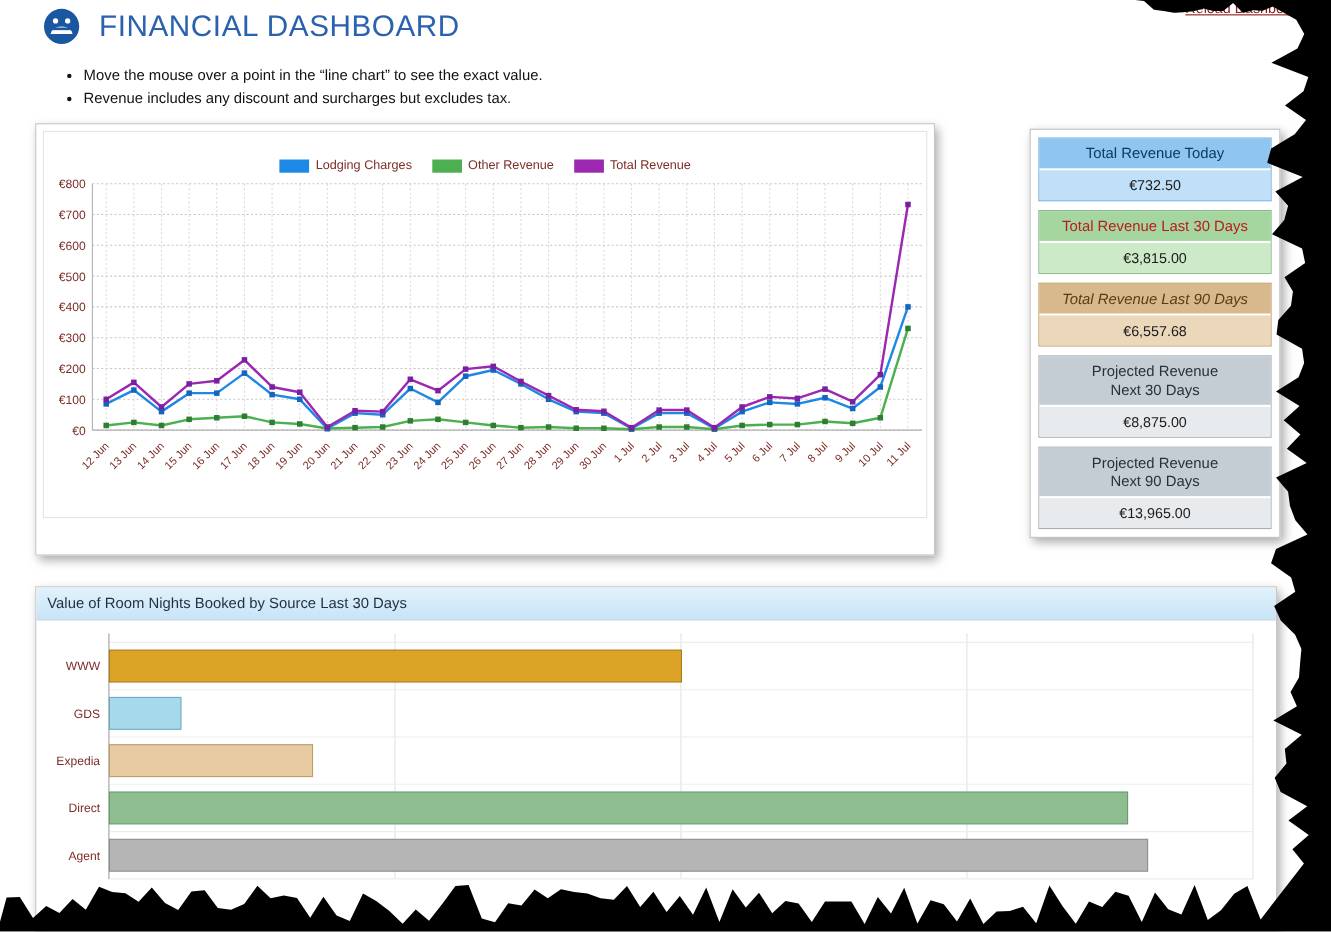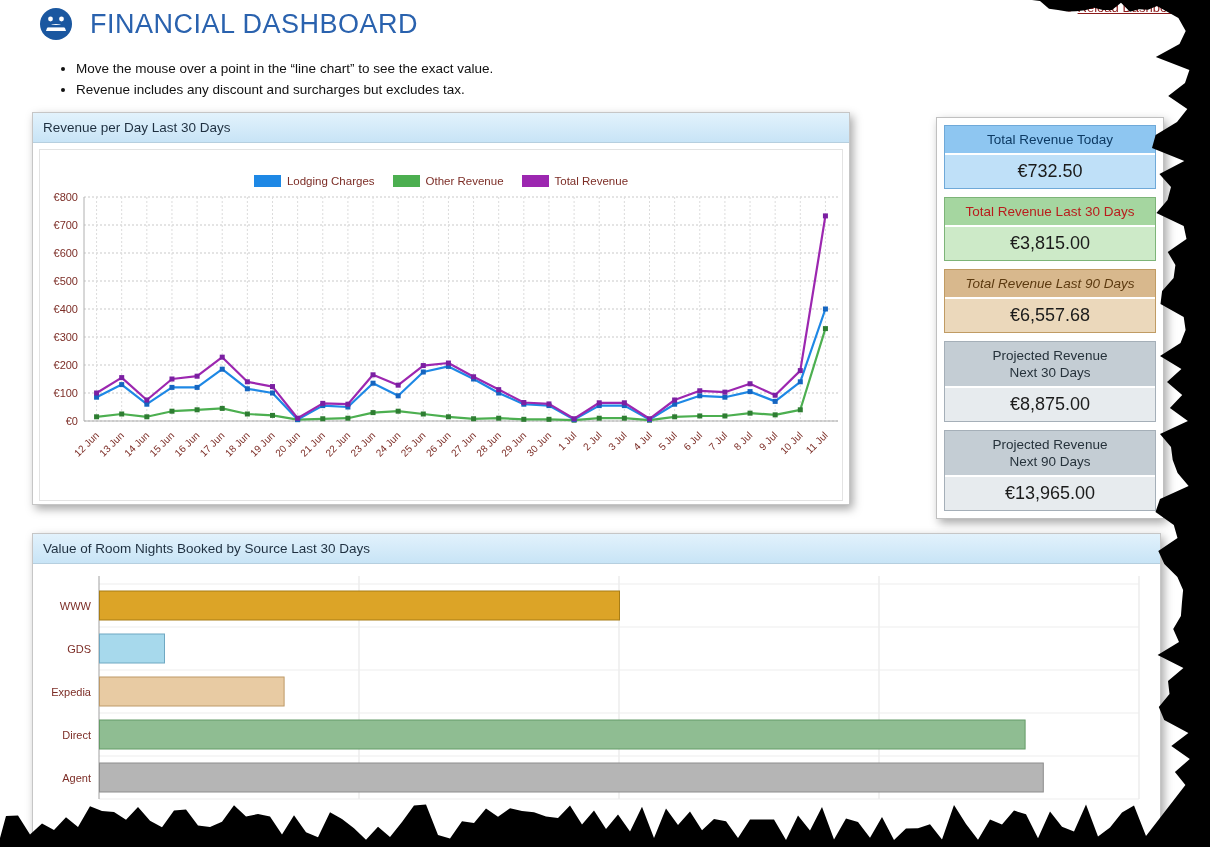--- a/index.html
+++ b/index.html
@@ -29,21 +29,21 @@
   .lg-item{display:flex;align-items:center;gap:6px;}
   .lg-chip{width:27px;height:12px;display:inline-block;}
   .lg-lab{font-size:11.5px;color:#7C2D26;}
 
   
   .stats{position:absolute;left:936px;top:117px;width:228px;background:#fff;border:1px solid #c0c0c0;
          box-shadow:3px 4px 9px rgba(0,0,0,.35);padding:7px;box-sizing:border-box;}
   .stat{margin-bottom:8px;border-style:solid;border-width:1px;}
   .stat:last-child{margin-bottom:0;}
   .stat-h{text-align:center;font-size:13.5px;padding:5px 3px;white-space:pre-line;border-bottom:2px solid #fff;line-height:17px;}
-  .stat-v{text-align:center;font-size:18px;padding:6px 3px;color:#1b1b1b;}
+  .stat-v{text-align:center;font-size:13px;padding:6px 3px;color:#1b1b1b;}
 
   #line-chart{display:block;margin:4px auto 0;}
   #bar-chart{display:block;margin:4px 0 0 2px;}
 
   #torn{position:absolute;left:0;top:0;z-index:50;pointer-events:none;}
 </style>
 </head>
 <body>
 
 <div class="page">
@@ -62,21 +62,20 @@
   </div>
 
   <a class="reload"><span class="ric">↻</span><span>Reload Dashboard</span></a>
 
   <ul class="notes">
     <li>Move the mouse over a point in the “line chart” to see the exact value.</li>
     <li>Revenue includes any discount and surcharges but excludes tax.</li>
   </ul>
 
   <section class="panel rev-panel">
-    <div class="panel-h">Revenue per Day Last 30 Days</div>
     <div class="chart-wrap">
       <div class="legend" id="line-legend">
           <span class="lg-item">
             <span class="lg-chip" style="background: rgb(30, 136, 229);"></span>
             <span class="lg-lab">Lodging Charges</span>
           </span>
           <span class="lg-item">
             <span class="lg-chip" style="background: rgb(76, 175, 80);"></span>
             <span class="lg-lab">Other Revenue</span>
           </span>

